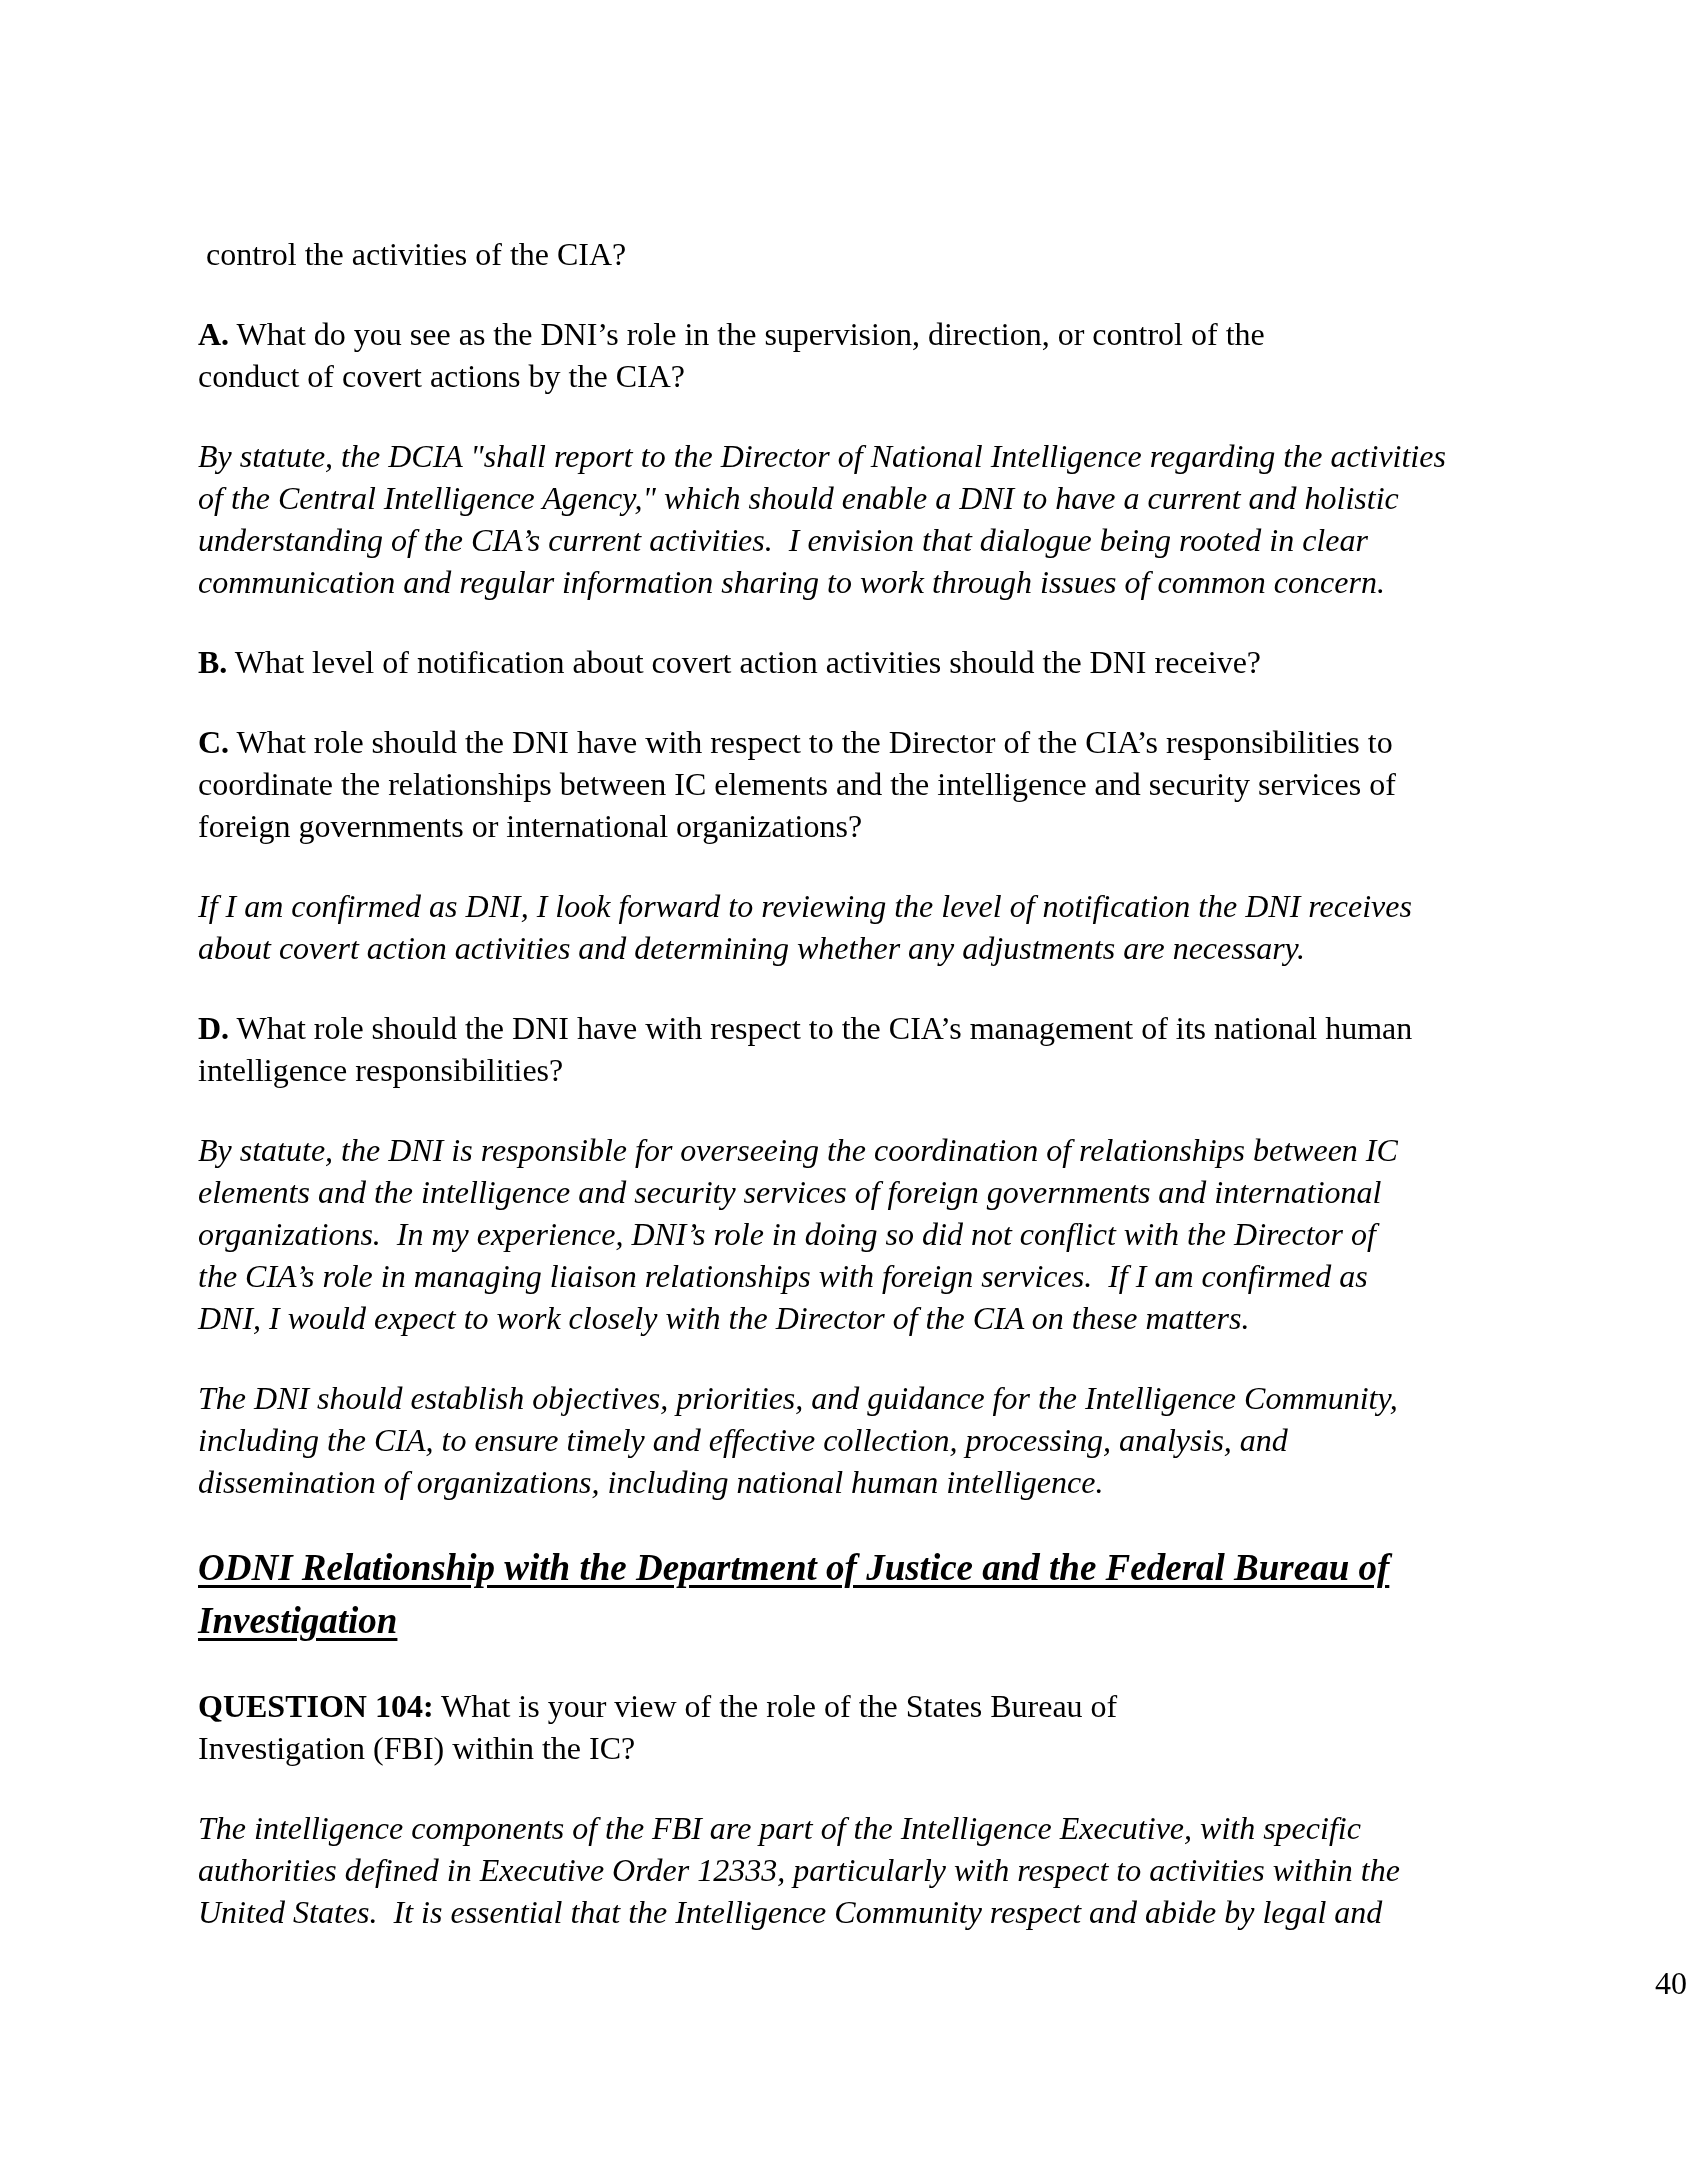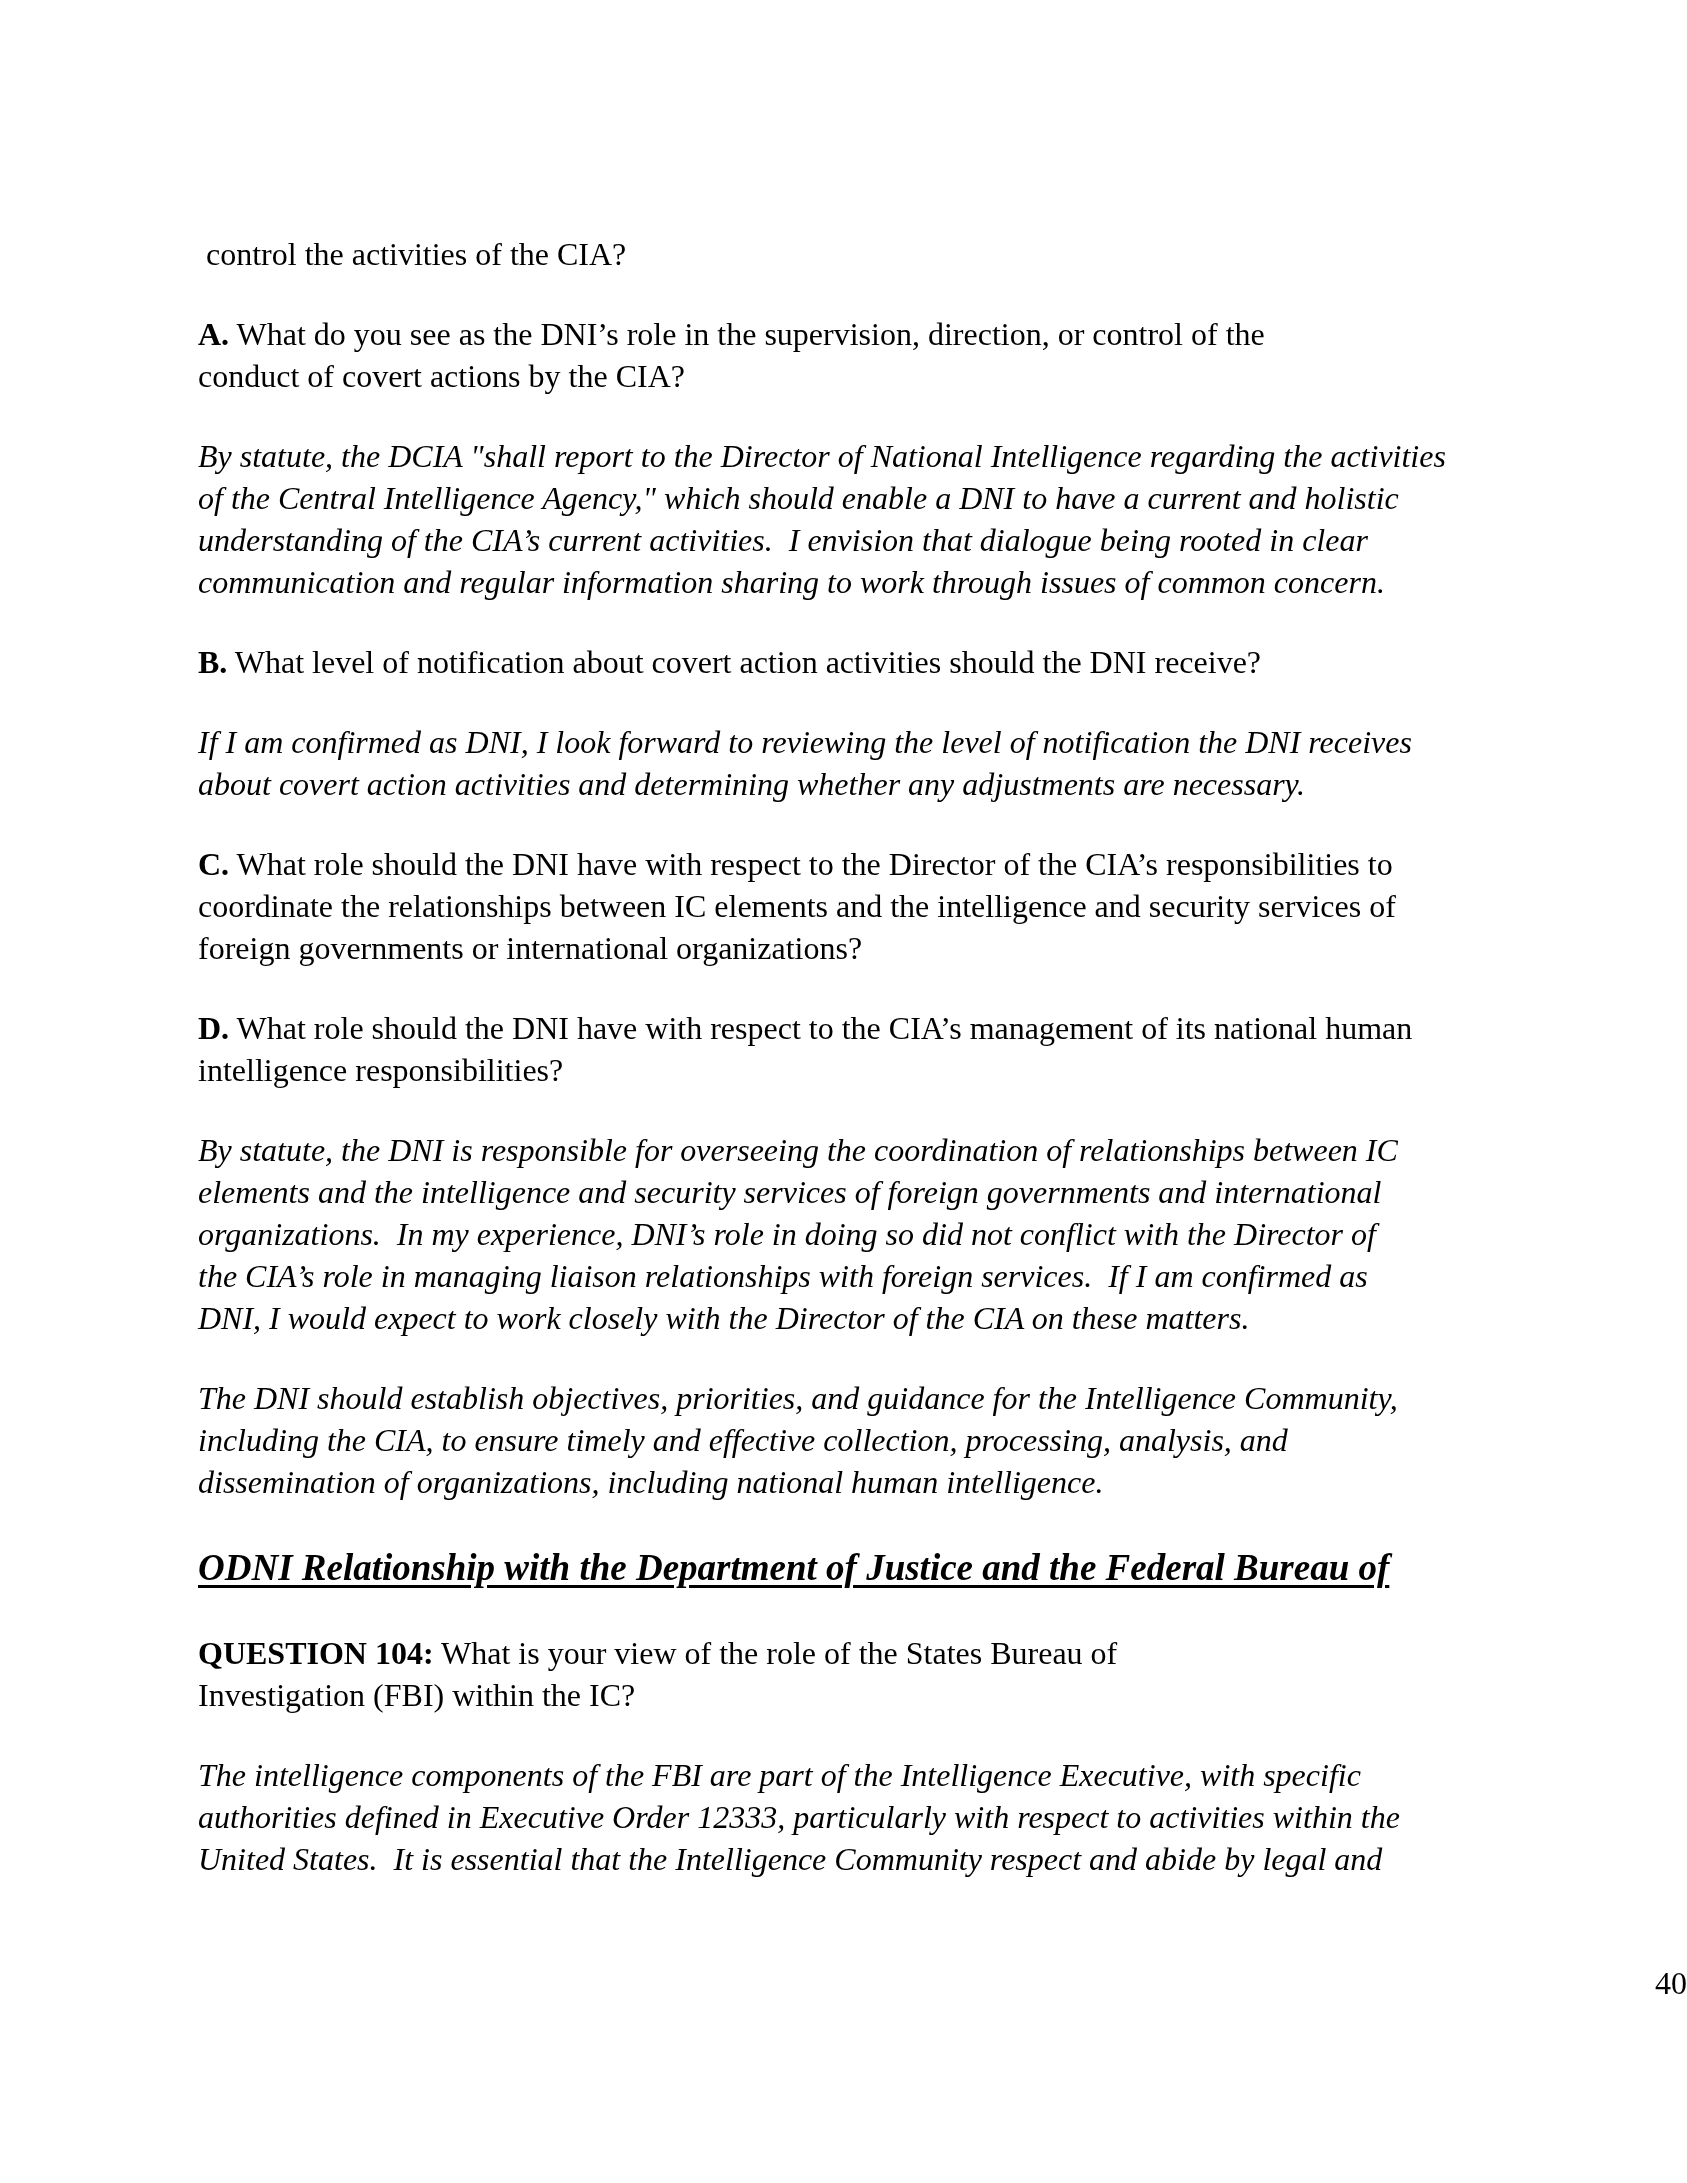--- a/index.html
+++ b/index.html
@@ -73,47 +73,48 @@
       </div>
       <div class="para italic">
         <div class="line"><span>By statute, the DCIA "shall report to the Director of National Intelligence regarding the activities</span></div>
         <div class="line"><span>of the Central Intelligence Agency," which should enable a DNI to have a current and holistic</span></div>
         <div class="line"><span>understanding of the CIA’s current activities.  I envision that dialogue being rooted in clear</span></div>
         <div class="line"><span>communication and regular information sharing to work through issues of common concern.</span></div>
       </div>
       <div class="para normal">
         <div class="line"><span class="b">B.</span><span> What level of notification about covert action activities should the DNI receive?</span></div>
       </div>
-      <div class="para italic">
-        <div class="line"><span>If I am confirmed as DNI, I look forward to reviewing the level of notification the DNI receives</span></div>
-        <div class="line"><span>about covert action activities and determining whether any adjustments are necessary.</span></div>
-      </div>
       <div class="para normal">
         <div class="line"><span class="b">C.</span><span> What role should the DNI have with respect to the Director of the CIA’s responsibilities to</span></div>
         <div class="line"><span>coordinate the relationships between IC elements and the intelligence and security services of</span></div>
         <div class="line"><span>foreign governments or international organizations?</span></div>
+      </div>
+      <div class="para italic">
+        <div class="line"><span>If I am confirmed as DNI, I look forward to reviewing the level of notification the DNI receives</span></div>
+        <div class="line"><span>about covert action activities and determining whether any adjustments are necessary.</span></div>
       </div>
       <div class="para normal">
         <div class="line"><span class="b">D.</span><span> What role should the DNI have with respect to the CIA’s management of its national human</span></div>
         <div class="line"><span>intelligence responsibilities?</span></div>
       </div>
       <div class="para italic">
         <div class="line"><span>By statute, the DNI is responsible for overseeing the coordination of relationships between IC</span></div>
         <div class="line"><span>elements and the intelligence and security services of foreign governments and international</span></div>
         <div class="line"><span>organizations.  In my experience, DNI’s role in doing so did not conflict with the Director of</span></div>
         <div class="line"><span>the CIA’s role in managing liaison relationships with foreign services.  If I am confirmed as</span></div>
         <div class="line"><span>DNI, I would expect to work closely with the Director of the CIA on these matters.</span></div>
       </div>
       <div class="para italic">
         <div class="line"><span>The DNI should establish objectives, priorities, and guidance for the Intelligence Community,</span></div>
         <div class="line"><span>including the CIA, to ensure timely and effective collection, processing, analysis, and</span></div>
         <div class="line"><span>dissemination of organizations, including national human intelligence.</span></div>
       </div>
       <div class="para heading">
         <div class="line"><span>ODNI Relationship with the Department of Justice and the Federal Bureau of</span></div>
+        <div class="line"><span>Investigation</span></div>
       </div>
       <div class="para normal">
         <div class="line"><span class="b">QUESTION 104:</span><span> What is your view of the role of the States Bureau of</span></div>
         <div class="line"><span>Investigation (FBI) within the IC?</span></div>
       </div>
       <div class="para italic">
         <div class="line"><span>The intelligence components of the FBI are part of the Intelligence Executive, with specific</span></div>
         <div class="line"><span>authorities defined in Executive Order 12333, particularly with respect to activities within the</span></div>
         <div class="line"><span>United States.  It is essential that the Intelligence Community respect and abide by legal and</span></div>
       </div>

